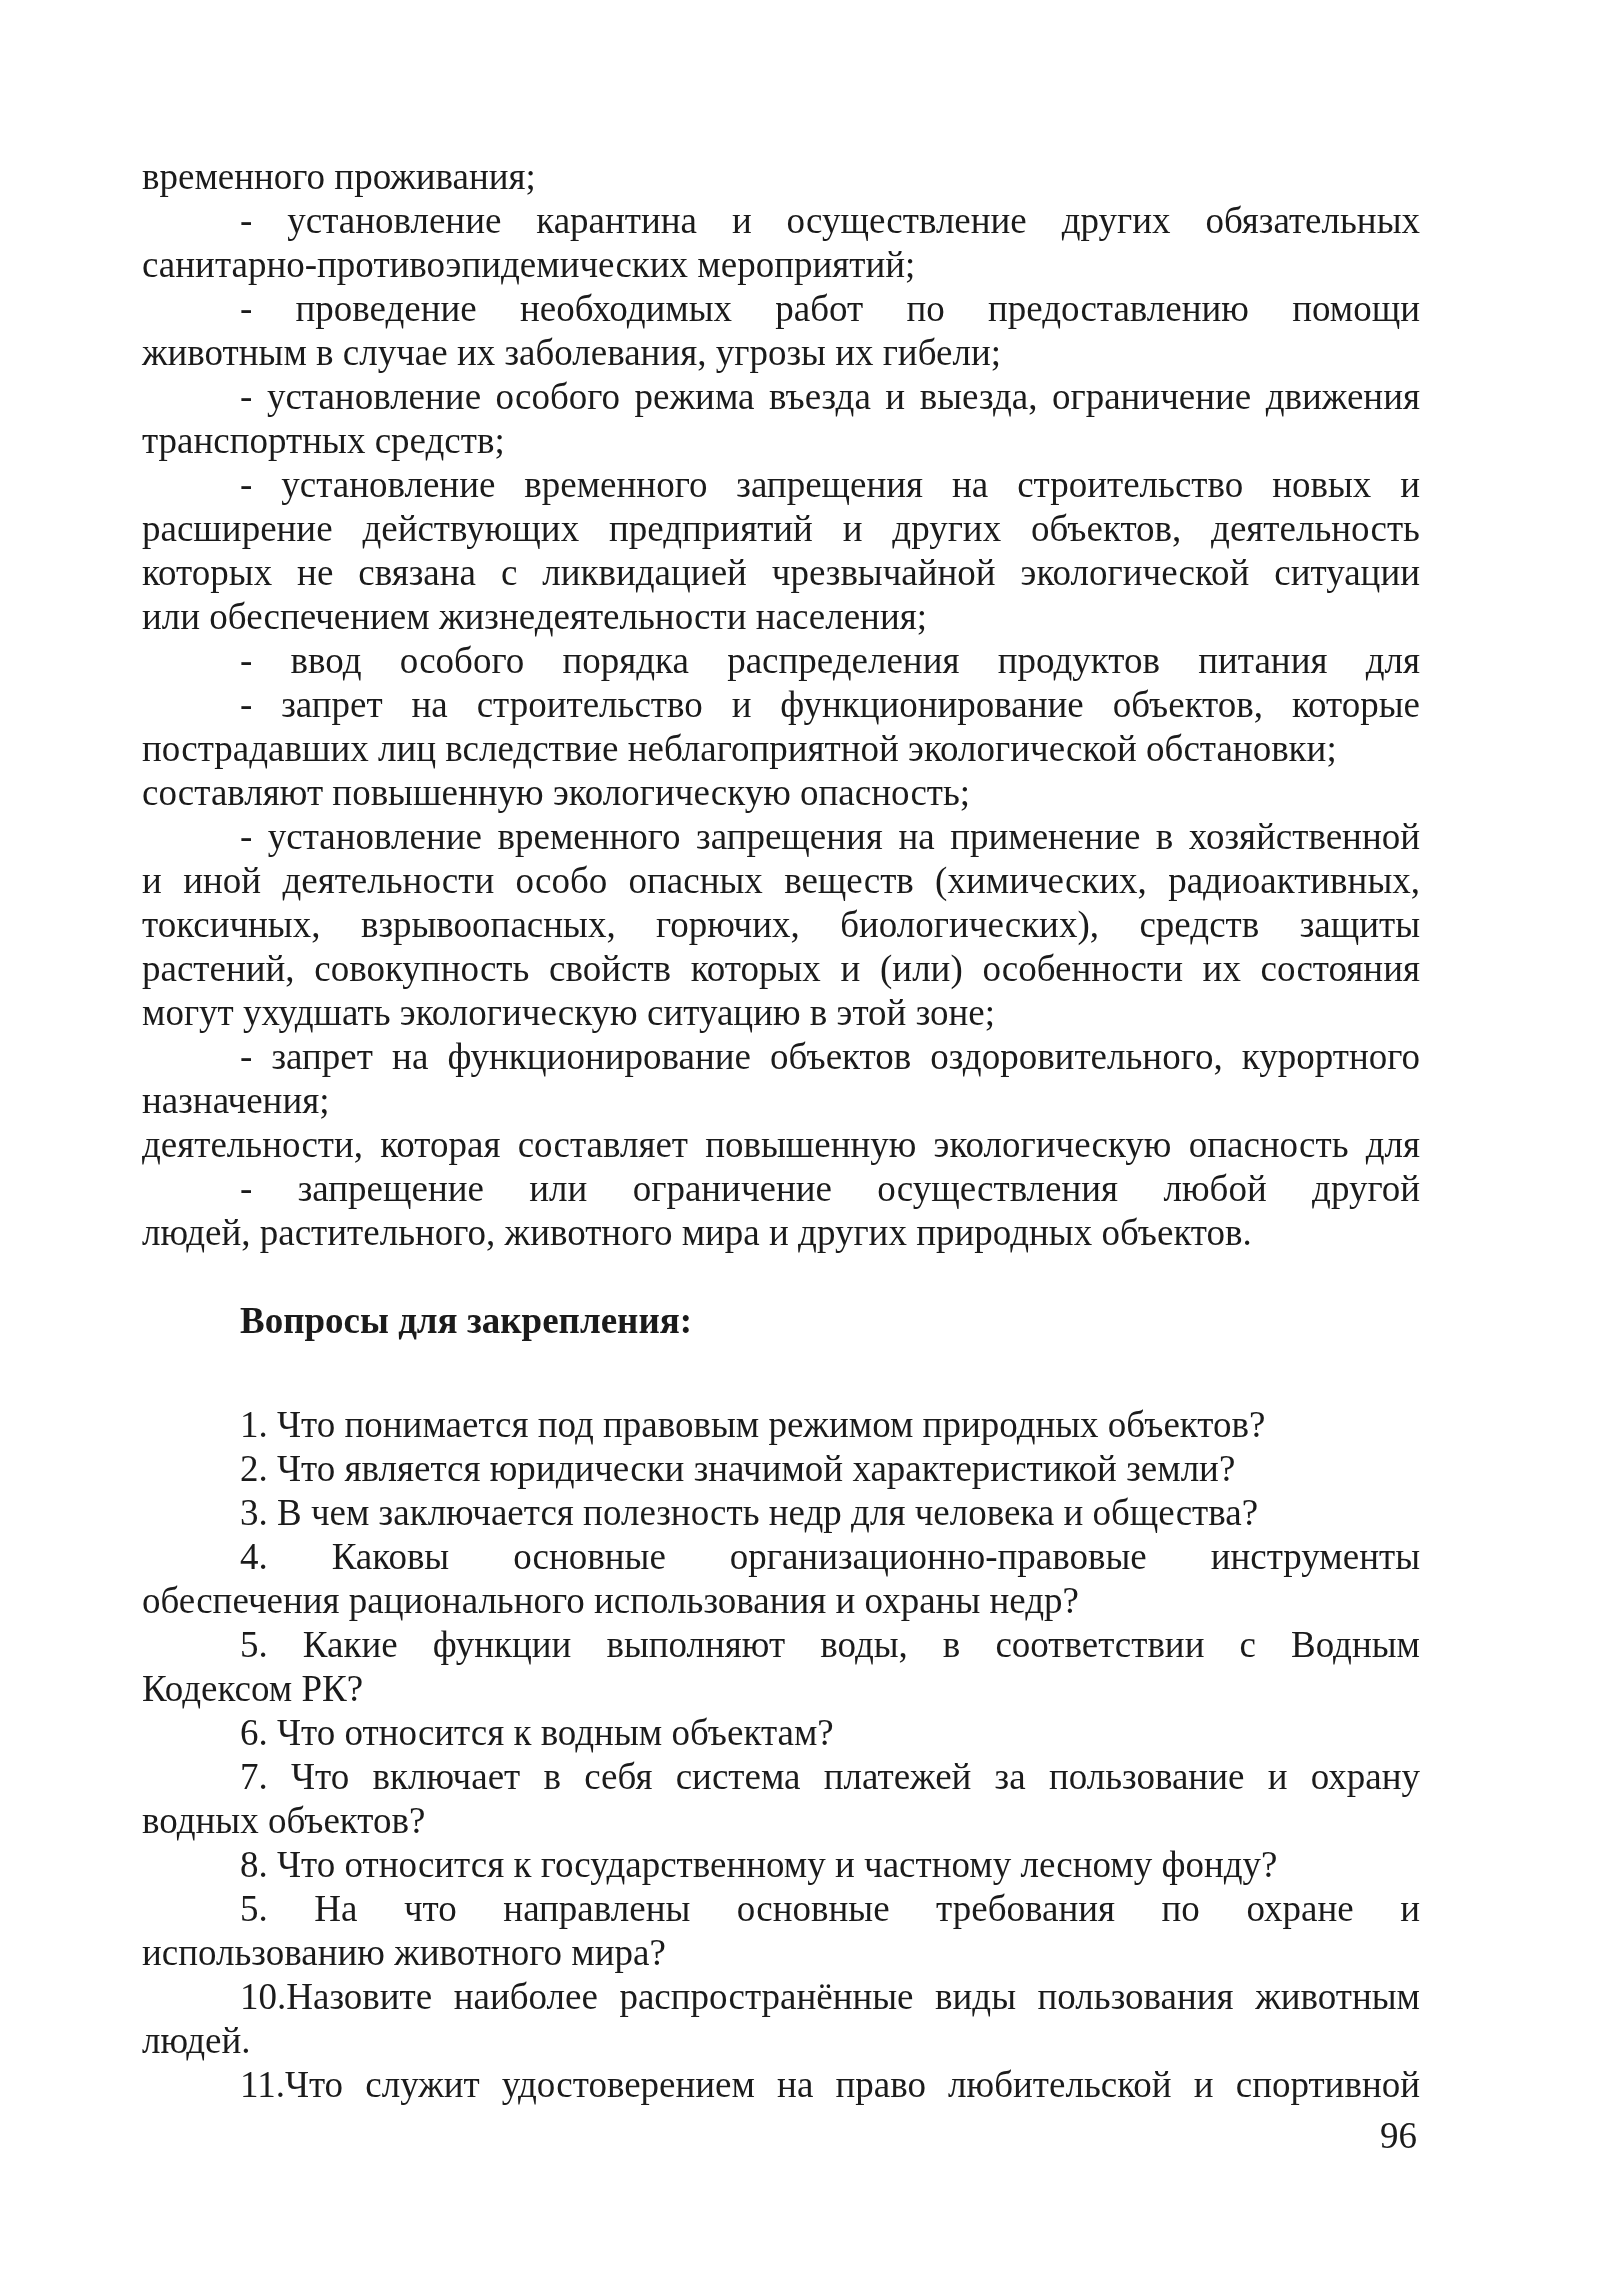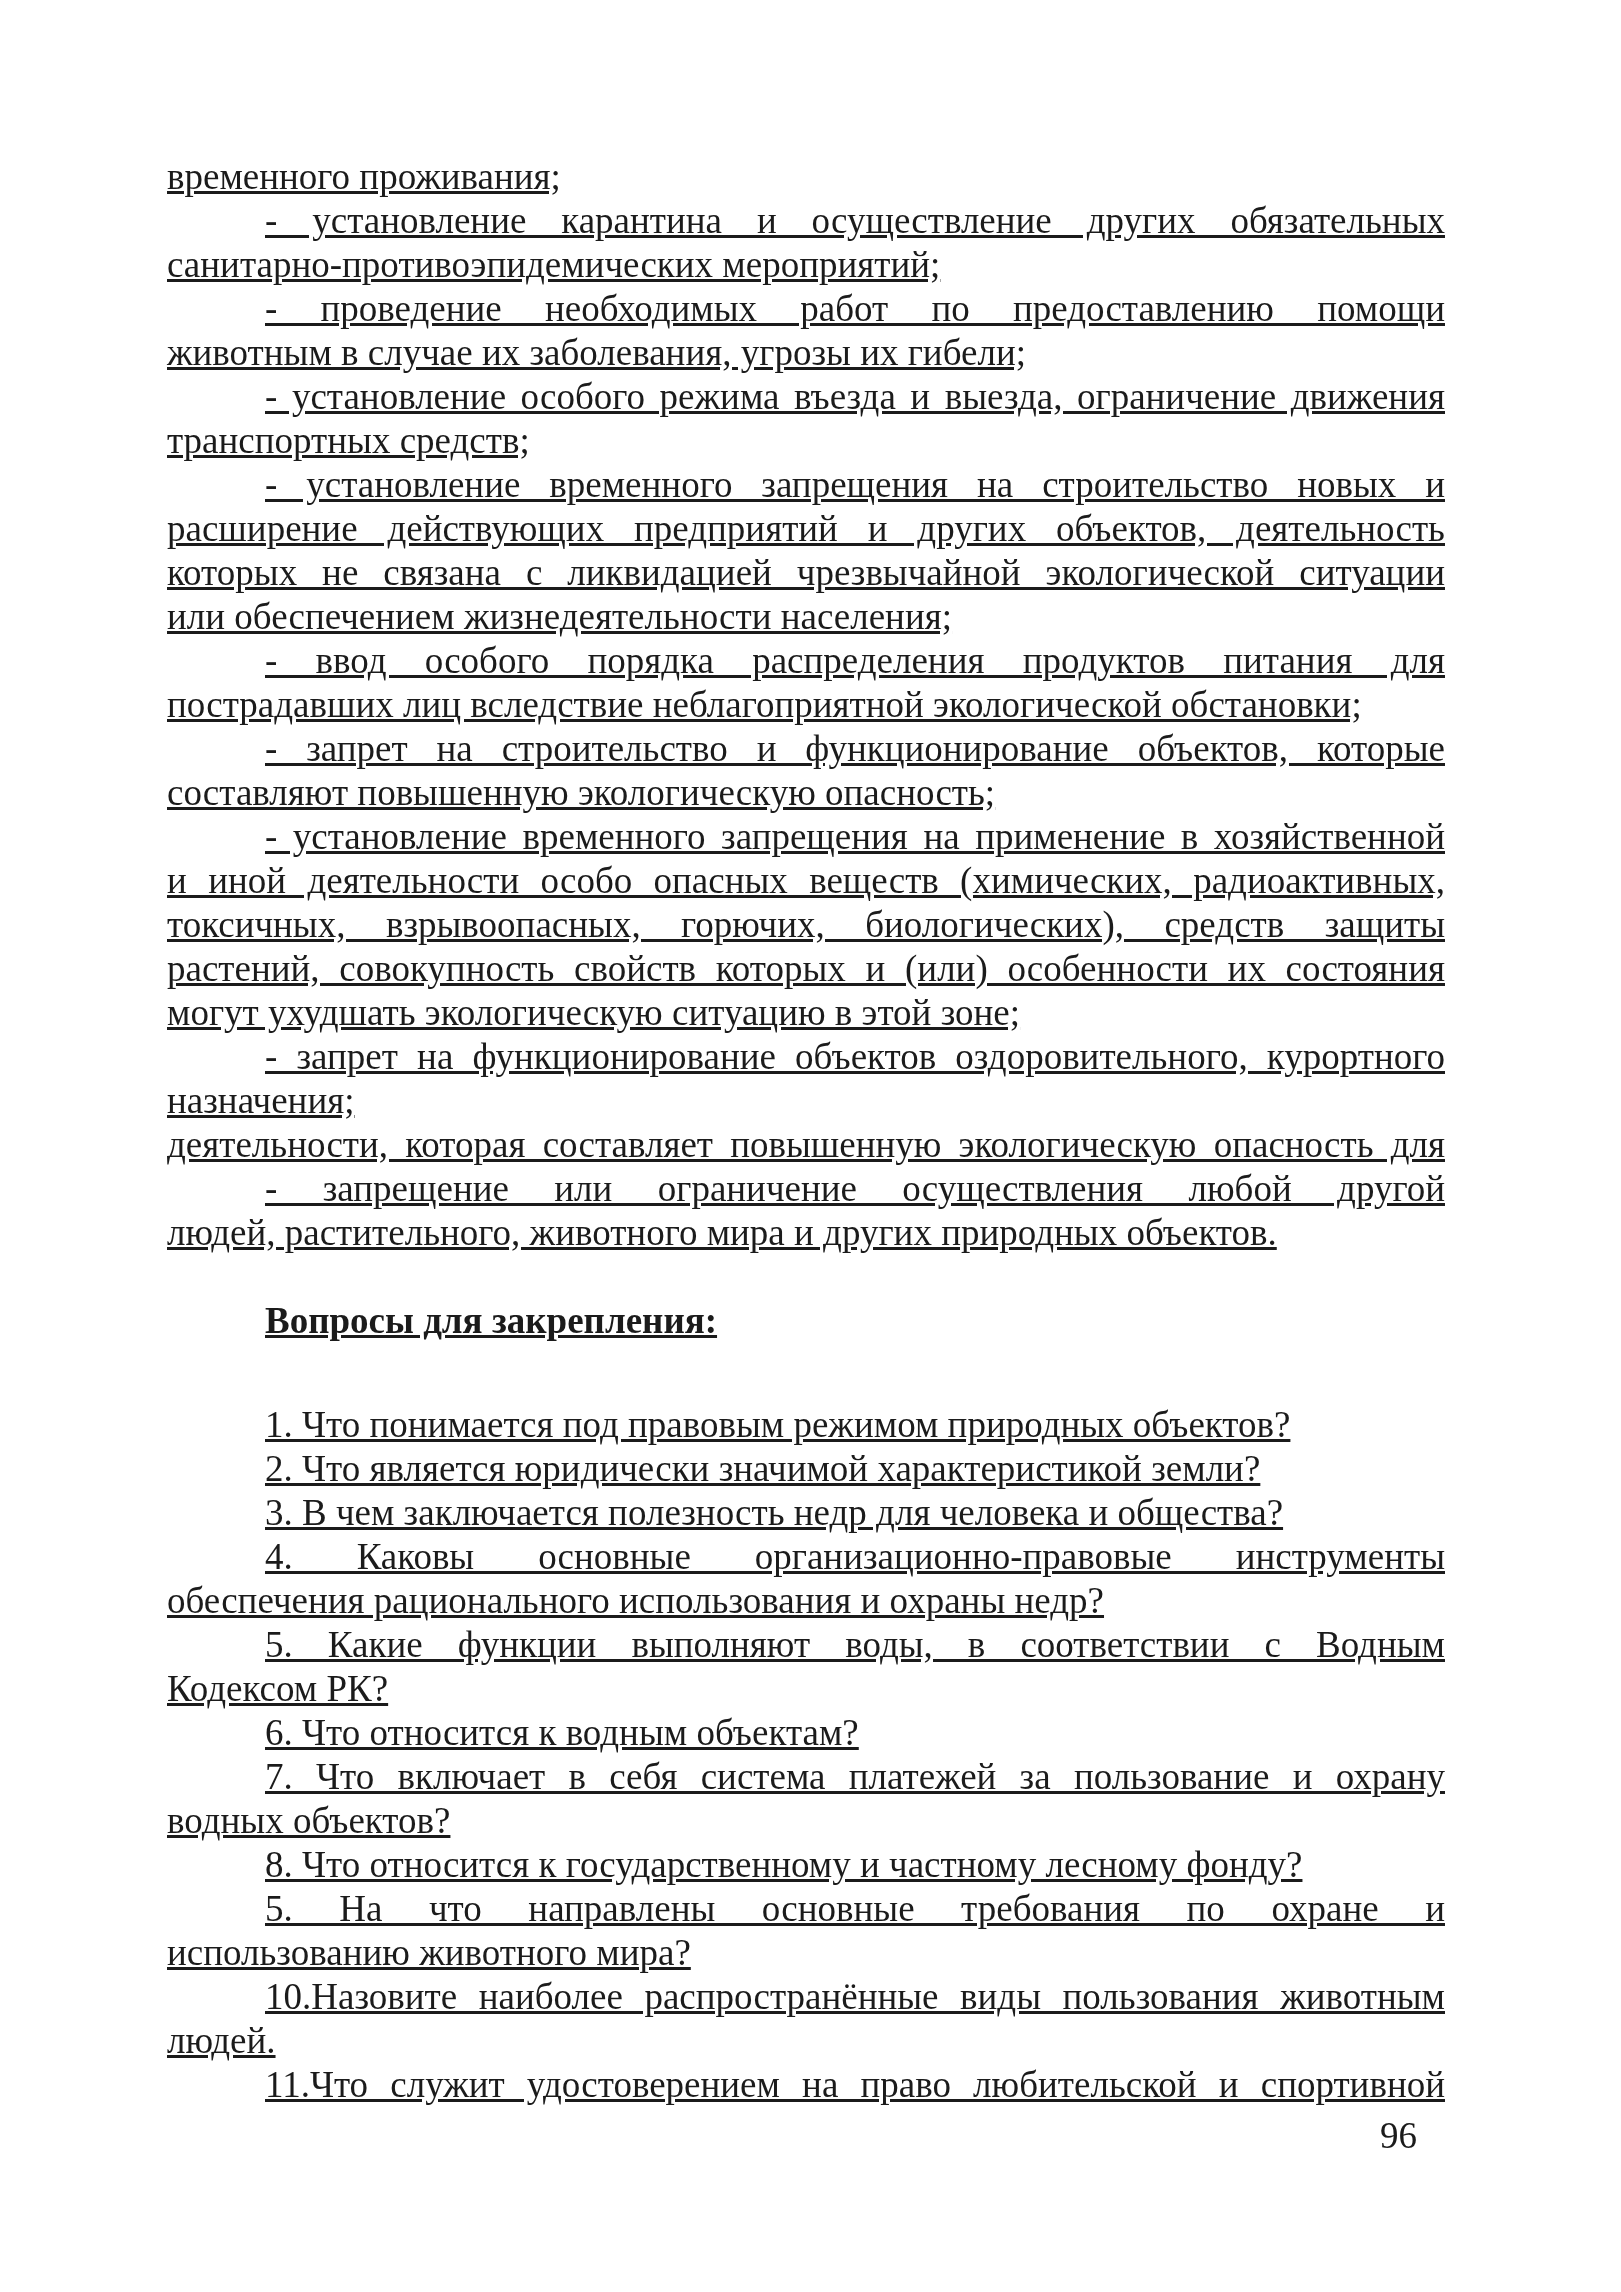--- a/index.html
+++ b/index.html
@@ -11,24 +11,23 @@
     position: relative;
     width: 1621px;
     height: 2293px;
     background: #ffffff;
     font-family: "Liberation Serif", "DejaVu Serif", serif;
     color: #1b1b1b;
     overflow: hidden;
   }
   .content {
     position: absolute;
-    left: 167px;
+    left: 142px;
     top: 155px;
     width: 1278px;
-    text-decoration: underline;
   }
   .ln {
     font-size: 37px;
     line-height: 44px;
     white-space: nowrap;
     text-align: left;
   }
   .j {
     white-space: normal;
     text-align: justify;
@@ -69,22 +68,22 @@
     <div class="ln">санитарно-противоэпидемических мероприятий;</div>
     <div class="ln j ind">- проведение необходимых работ по предоставлению помощи</div>
     <div class="ln">животным в случае их заболевания, угрозы их гибели;</div>
     <div class="ln j ind">- установление особого режима въезда и выезда, ограничение движения</div>
     <div class="ln">транспортных средств;</div>
     <div class="ln j ind">- установление временного запрещения на строительство новых и</div>
     <div class="ln j">расширение действующих предприятий и других объектов, деятельность</div>
     <div class="ln j">которых не связана с ликвидацией чрезвычайной экологической ситуации</div>
     <div class="ln">или обеспечением жизнедеятельности населения;</div>
     <div class="ln j ind">- ввод особого порядка распределения продуктов питания для</div>
+    <div class="ln j ind">- запрет на строительство и функционирование объектов, которые</div>
     <div class="ln">пострадавших лиц вследствие неблагоприятной экологической обстановки;</div>
-    <div class="ln j ind">- запрет на строительство и функционирование объектов, которые</div>
     <div class="ln">составляют повышенную экологическую опасность;</div>
     <div class="ln j ind">- установление временного запрещения на применение в хозяйственной</div>
     <div class="ln j">и иной деятельности особо опасных веществ (химических, радиоактивных,</div>
     <div class="ln j">токсичных, взрывоопасных, горючих, биологических), средств защиты</div>
     <div class="ln j">растений, совокупность свойств которых и (или) особенности их состояния</div>
     <div class="ln">могут ухудшать экологическую ситуацию в этой зоне;</div>
     <div class="ln j ind">- запрет на функционирование объектов оздоровительного, курортного</div>
     <div class="ln">назначения;</div>
     <div class="ln j">деятельности, которая составляет повышенную экологическую опасность для</div>
     <div class="ln j ind">- запрещение или ограничение осуществления любой другой</div>

